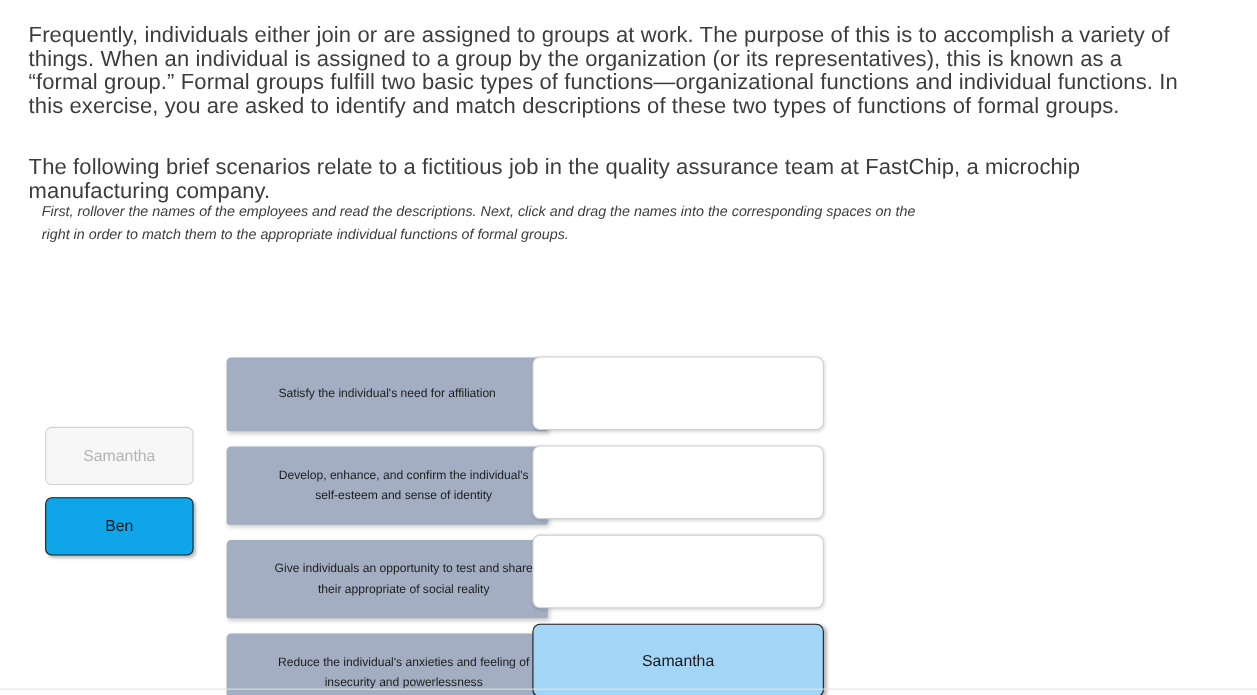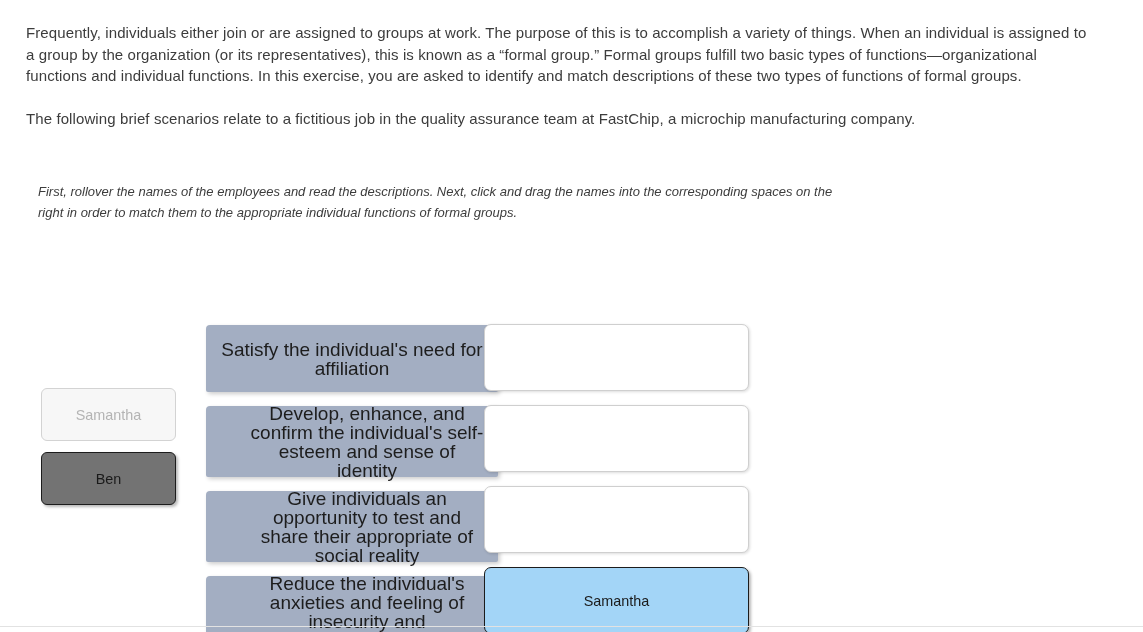--- a/index.html
+++ b/index.html
@@ -18,27 +18,27 @@
 
   
   .intro {
     position: absolute;
     left: 26px;
     top: 22px;
     width: 1062px;
   }
   .intro p {
     margin: 0;
-    font-size: 15px;
+    font-size: 20px;
     line-height: 21.5px;
     color: #3c3c3c;
     letter-spacing: .1px;
   }
   .intro p.second {
-    margin-top: 21px;
+    margin-top: 34px;
   }
 
   .instructions {
     position: absolute;
     left: 38px;
     top: 182px;
     width: 800px;
     font-size: 13px;
     line-height: 20.5px;
     font-style: italic;
@@ -67,21 +67,21 @@
     box-sizing: border-box;
     display: flex;
     align-items: center;
     justify-content: center;
     font-size: 14.4px;
     margin-bottom: 11px;
     border-radius: 6px;
     text-align: center;
   }
   .name-card.active {
-    background: #737373;
+    background: #0ea5e9;
     border: 1px solid #1c1c1c;
     color: #1a1a1a;
     box-shadow: 2px 2px 3px rgba(0,0,0,0.28);
     cursor: move;
   }
   .name-card.used {
     background: #f7f7f7;
     border: 1px solid #d3d3d3;
     color: #b4b4b4;
     box-shadow: none;
@@ -92,21 +92,21 @@
     position: absolute;
     left: 206px;
     top: 325px;
     width: 268px;
   }
   .desc-card {
     width: 292px;
     box-sizing: border-box;
     background: #a3aec2;
     color: #1d1d1d;
-    font-size: 19px;
+    font-size: 11px;
     line-height: 19px;
     text-align: center;
     padding: 13px 12px;
     margin-bottom: 14px;
     border-radius: 4px 4px 2px 2px;
     box-shadow: 2px 2px 4px rgba(0,0,0,0.20);
     display: flex;
     align-items: center;
     justify-content: center;
   }

